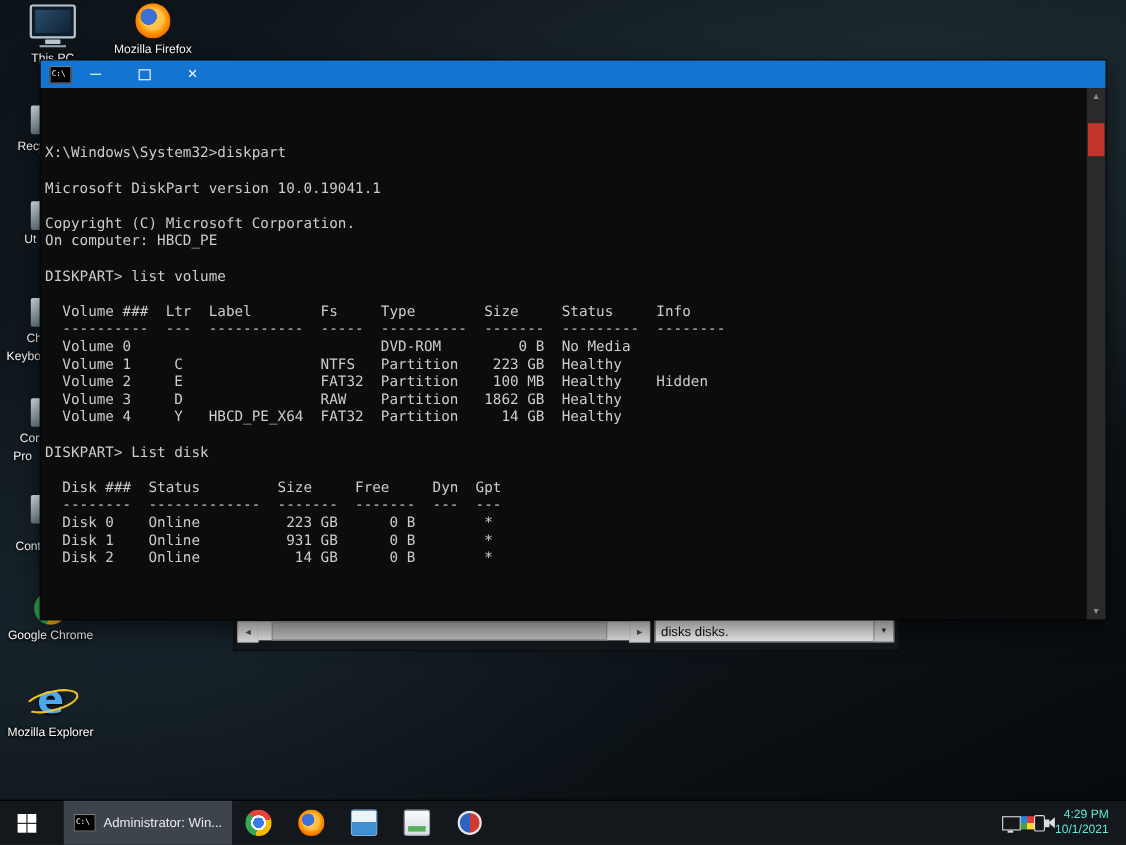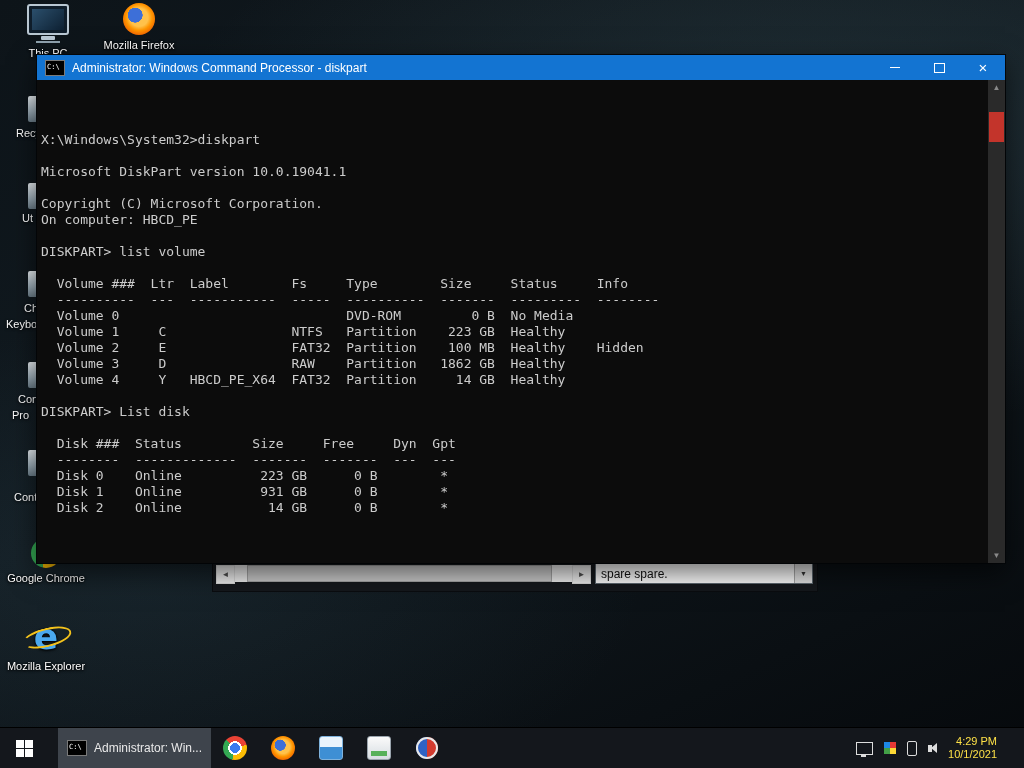--- a/index.html
+++ b/index.html
@@ -85,21 +85,21 @@
   .tbtn .cmdico{margin-left:0}
   .app-blue{width:22px;height:22px;border-radius:3px;border:1px solid #7fb2dc;
             background:linear-gradient(180deg,#eaf4fc 0 45%,#3e8fd4 45%)}
   .app-doc{width:22px;height:22px;border-radius:3px;border:1px solid #9aa4ad;position:relative;
            background:linear-gradient(180deg,#fafafa,#d7dde2)}
   .app-doc::after{content:"";position:absolute;left:3px;right:3px;bottom:3px;height:5px;background:#57b15a}
   .app-swirl{width:22px;height:22px;border-radius:50%;box-shadow:inset 0 0 0 2px #e8e8e8;
              background:conic-gradient(#d23a2e 0 50%,#2f62c4 50%)}
   .recico{width:18px;height:18px;border-radius:50%;flex:0 0 auto;
           background:radial-gradient(circle,#fff 0 26%,#d32f2f 27%);box-shadow:0 0 0 1px #7d0b0b}
-  .tray{margin-left:auto;display:flex;align-items:center;gap:11px;padding:0 10px;color:#fde047}
+  .tray{margin-left:auto;display:flex;align-items:center;padding:0 10px;color:#5eead4}
   .trmon{width:15px;height:11px;border:1px solid #ddd;position:relative}
   .trmon::after{content:"";position:absolute;left:4px;bottom:-3px;width:5px;height:2px;background:#ddd}
   .trgrid{width:12px;height:12px;background:conic-gradient(#e53935 0 25%,#fdd835 0 50%,#43a047 0 75%,#1e88e5 0)}
   .trphone{width:8px;height:13px;border:1px solid #ddd;border-radius:2px}
   .spk{display:flex;align-items:center}
   .spk .box{width:4px;height:7px;background:#ddd}
   .spk .cone{width:0;height:0;border:5px solid transparent;border-right:6px solid #ddd;border-left:none;margin-left:-1px}
   .clock{text-align:right;font-size:11px;line-height:13px}
   .edge{width:5px;border-left:1px solid #3a3f45}
 </style>
@@ -149,29 +149,28 @@
 
 <div class="bgwin">
   <div class="hscroll">
     <div class="harrow">◄</div>
     <div class="htrack">
       <div class="hthumb"></div>
     </div>
     <div class="harrow">►</div>
   </div>
   <div class="combo">
-    <span class="cval">spare spare.</span>
+    <span class="cval">disks disks.</span>
     <span class="carrow">▼</span>
   </div>
 </div>
 
 <div class="win">
   <div class="tbar">
     <div class="cmdico">C:\</div>
-    <div class="ttl">Administrator: Windows Command Processor - diskpart</div>
     <div class="wbtn">
         <span class="glyph-min"></span>
       </div>
     <div class="wbtn">
         <span class="glyph-max"></span>
       </div>
     <div class="wbtn">
         <span class="glyph-close">×</span>
       </div>
   </div>

